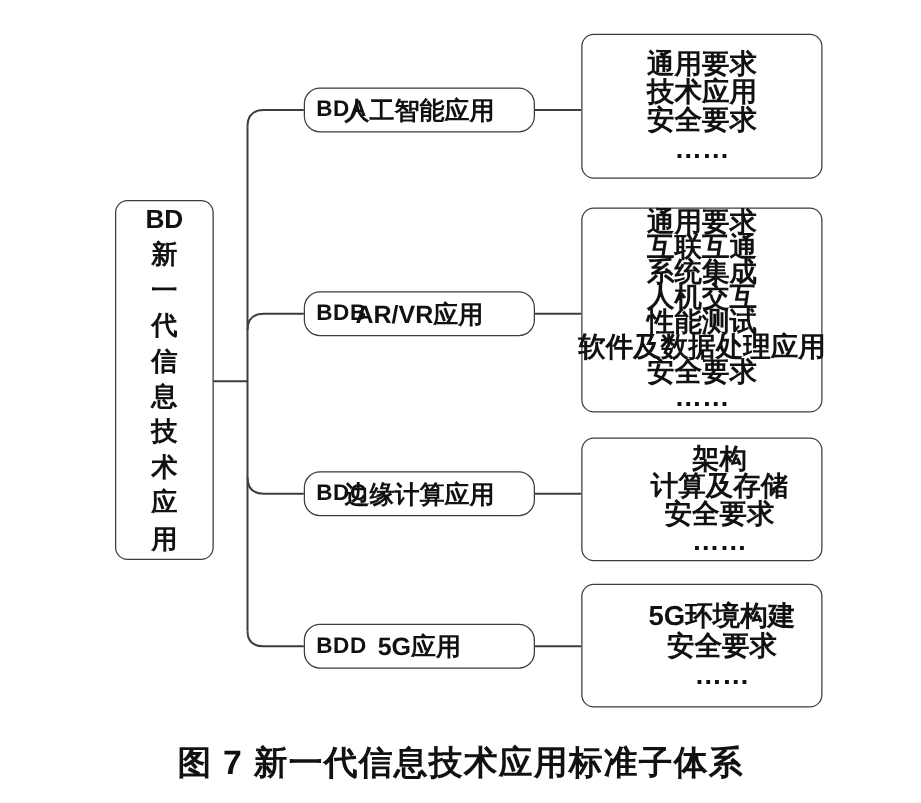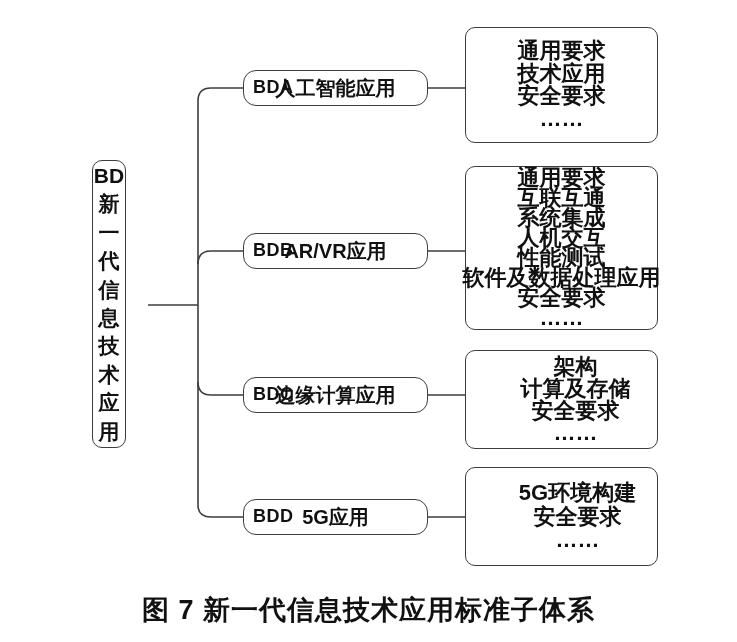--- a/index.html
+++ b/index.html
@@ -25,21 +25,21 @@
   .box {
     position: absolute;
     border: 1.6px solid #3d3d3d;
     border-radius: 10px;
     background: #ffffff;
     box-sizing: border-box;
   }
   
   .root-box {
     left: 92px; top: 160px;
-    width: 34px; height: 288px;
+    width: 79px; height: 288px;
     display: flex;
     flex-direction: column;
     justify-content: center;
   }
   .root-box span {
     display: block;
     text-align: center;
     font-size: 21px;
     font-weight: bold;
     line-height: 28.4px;

